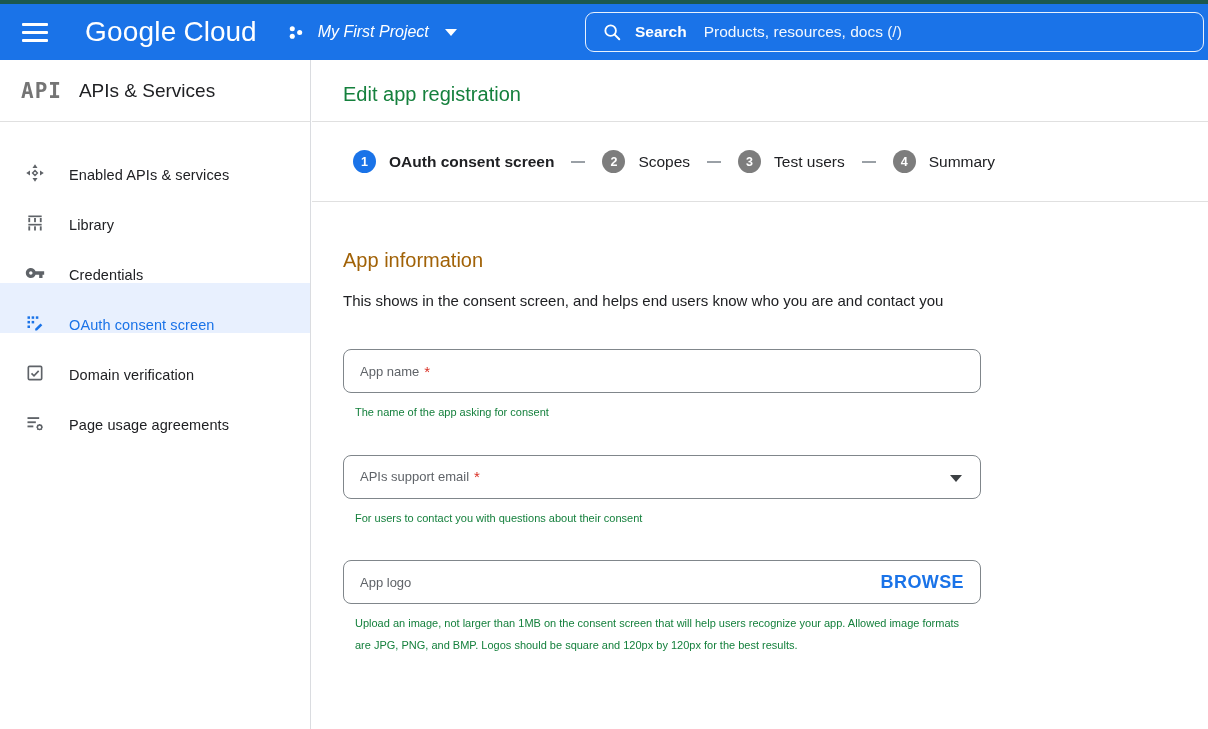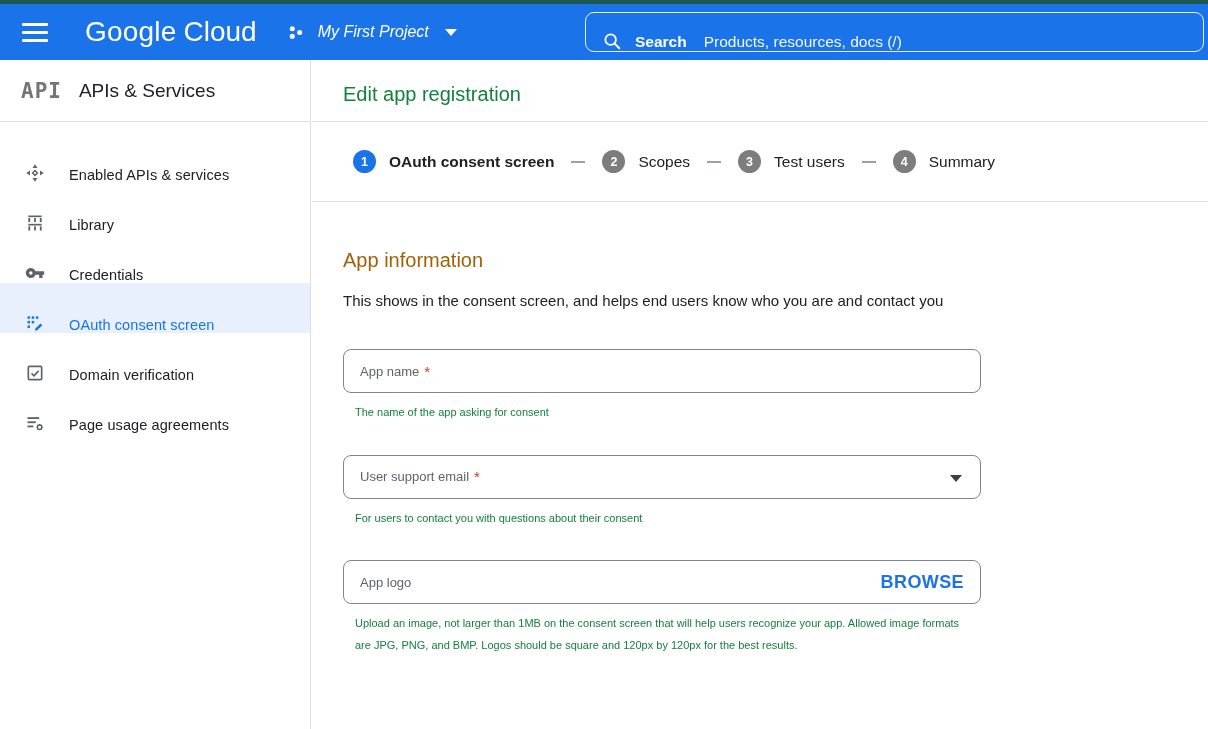--- a/index.html
+++ b/index.html
@@ -21,21 +21,21 @@
   .gc-logo { margin-left:37px; color:#fff; font-size:28px; display:flex; gap:7px; white-space:nowrap; }
   .gc-logo .g { font-weight:500; letter-spacing:.2px; }
   .gc-logo .c { font-weight:400; }
   .project { margin-left:30px; display:flex; align-items:center; gap:12px; color:#fff; cursor:pointer;font-style:italic; }
   .project svg { display:block; }
   .project .plabel { font-size:16px; font-weight:500; }
   .caret-down { width:0; height:0; border-left:6px solid transparent; border-right:6px solid transparent; border-top:7px solid #fff; margin-left:4px; }
   .searchbar {
     position:absolute; left:585px; right:4px; top:8px; height:40px;
     border:1.5px solid rgba(255,255,255,.9); border-radius:9px;
-    display:flex; align-items:flex-end; padding-left:16px; cursor:text; color:#fff;
+    display:flex; align-items:center; padding-left:16px; cursor:text; color:#fff;
   }
   .searchbar .s-label { font-size:15.5px; font-weight:bold; margin-left:13px; }
   .searchbar .s-ph { font-size:15.5px; margin-left:17px; color:rgba(255,255,255,.95); }
 
   
   .sidebar {
     position:absolute; top:60px; left:0; width:311px; bottom:0;
     background:#fff; border-right:1px solid #dadce0;
   }
   .sidebar-header { height:62px; display:flex; align-items:center; padding-left:21px; border-bottom:1px solid #e0e0e0; }
@@ -244,21 +244,21 @@
     <div class="field-group first">
       <div class="input-box">
         <span class="ph">App name</span>
         <span class="req">*</span>
       </div>
       <div class="helper">The name of the app asking for consent</div>
     </div>
 
     <div class="field-group">
       <div class="input-box">
-        <span class="ph">User support email</span>
+        <span class="ph">APIs support email</span>
         <span class="req">*</span>
         <span class="select-caret"></span>
       </div>
       <div class="helper">For users to contact you with questions about their consent</div>
     </div>
 
     <div class="field-group">
       <div class="input-box">
         <span class="ph">App logo</span>
         <button class="browse-btn">BROWSE</button>

